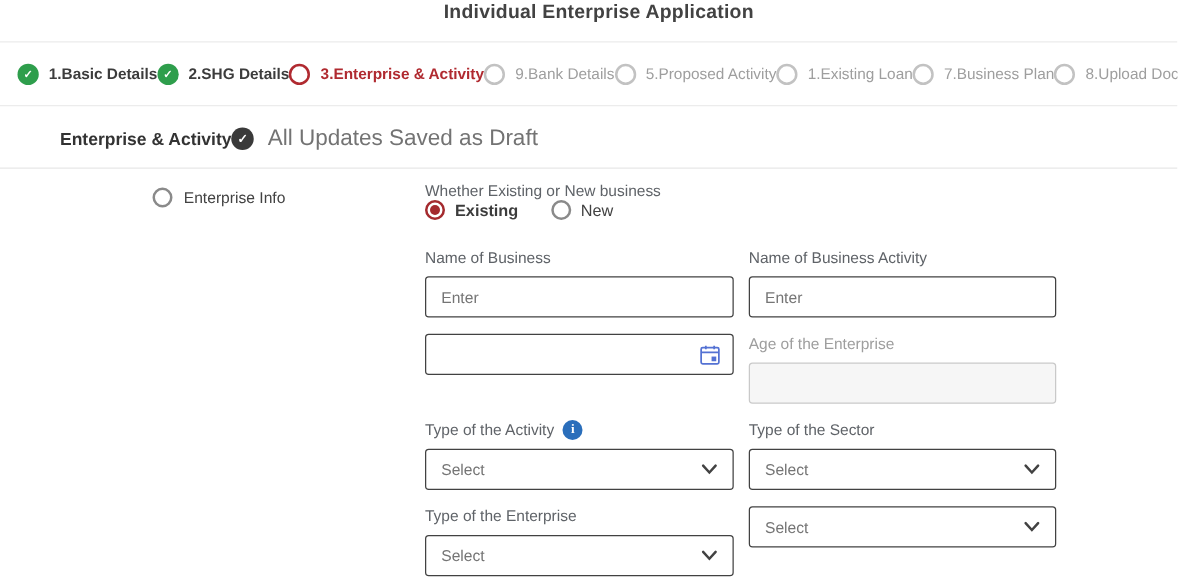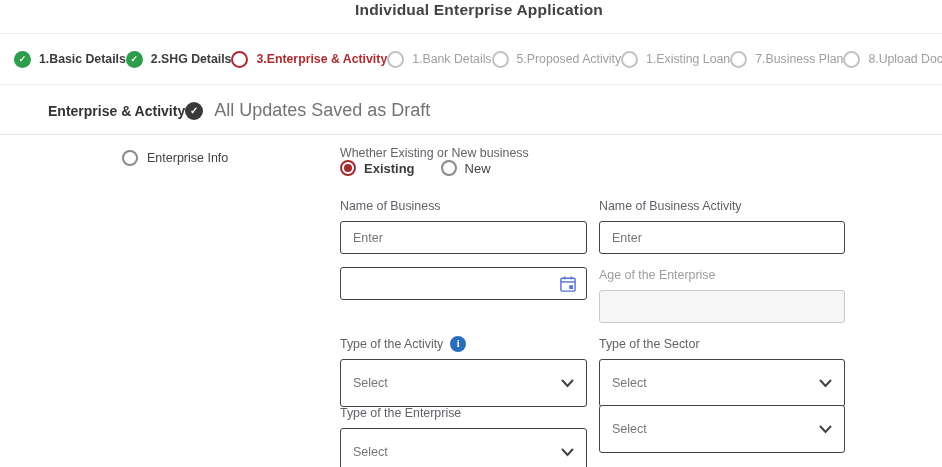--- a/index.html
+++ b/index.html
@@ -50,21 +50,21 @@
   .radio-opt.unchecked .opt-label { font-weight: normal; color: #424242; }
 
   .grid { margin-top: 22px; display: grid; grid-template-columns: 247px 246px; column-gap: 12px; row-gap: 13px; }
   .field .label-row { display: flex; align-items: center; gap: 7px; margin-bottom: 8px; height: 15px; }
   .control { position: relative; height: 33px; }
   .control input { width: 100%; height: 33px; border: 1px solid #424242; border-radius: 3px;
     padding: 0 34px 0 12px; font-size: 12.5px; font-family: "Liberation Sans", sans-serif; color: #333; background: #fff; }
   .control input.plain { padding-right: 12px; }
   .control input::placeholder { color: #757575; opacity: 1; }
   .control input:disabled { background: #f6f6f6; border: 1px solid #c9c9c9; }
-  .select-box { height: 48px; border: 1px solid #424242; border-radius: 3px; background: #fff;
+  .select-box { height: 33px; border: 1px solid #424242; border-radius: 3px; background: #fff;
     display: flex; align-items: center; justify-content: space-between; padding: 0 12px; cursor: pointer; }
   .select-value { font-size: 12.5px; color: #757575; }
   .icon-right { position: absolute; right: 9px; top: 50%; transform: translateY(-50%); display: flex; }
   .info-icon { width: 16px; height: 16px; border-radius: 50%; background: #2a6ebb; color: #fff;
     font-size: 10.5px; font-weight: bold; display: flex; align-items: center; justify-content: center;
     font-family: "Liberation Serif", serif; cursor: pointer; }
 </style>
 </head>
 <body>
 
@@ -80,21 +80,21 @@
   <div class="step completed">
     <span class="step-circle">✓</span>
     <span class="step-label">2.SHG Details</span>
   </div>
   <div class="step active">
     <span class="step-circle"></span>
     <span class="step-label">3.Enterprise &amp; Activity</span>
   </div>
   <div class="step pending">
     <span class="step-circle"></span>
-    <span class="step-label">1.Bank Details</span>
+    <span class="step-label">9.Bank Details</span>
   </div>
   <div class="step pending">
     <span class="step-circle"></span>
     <span class="step-label">5.Proposed Activity</span>
   </div>
   <div class="step pending">
     <span class="step-circle"></span>
     <span class="step-label">1.Existing Loan</span>
   </div>
   <div class="step pending">

